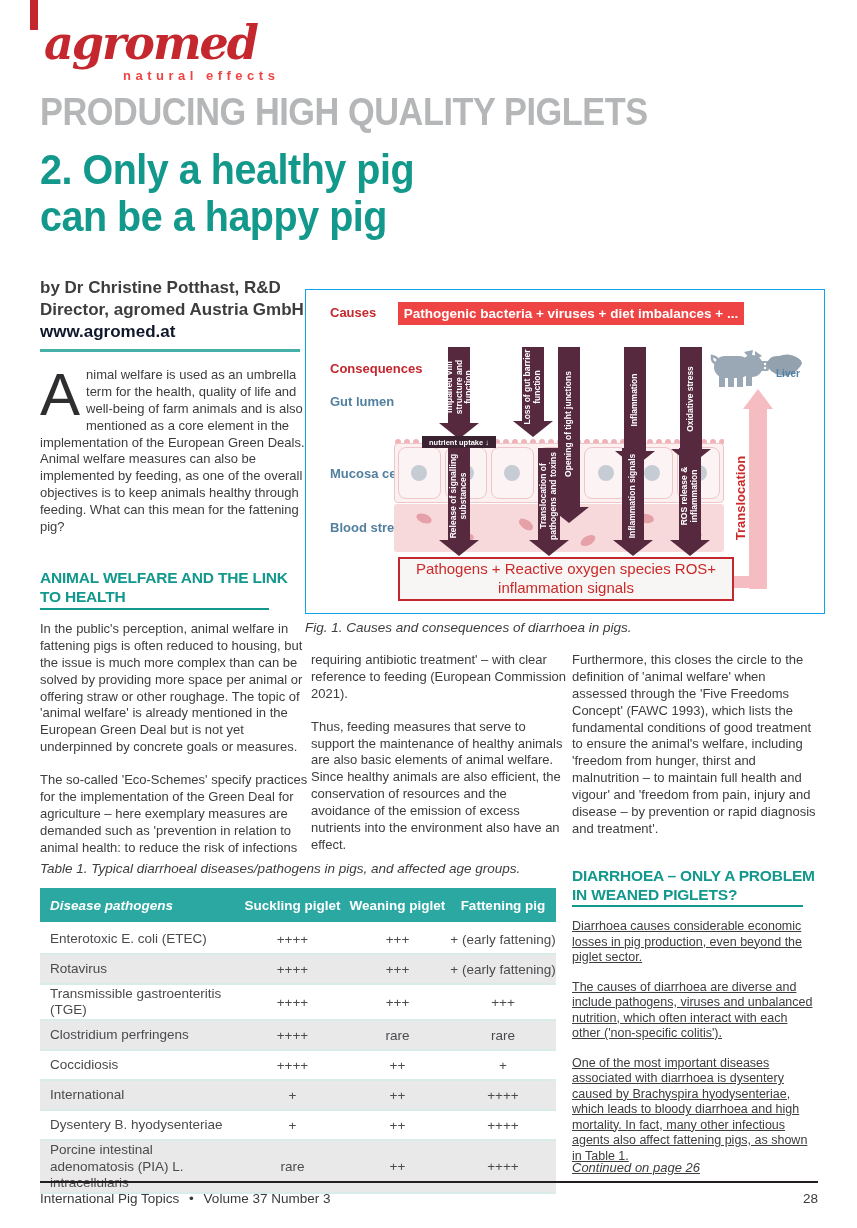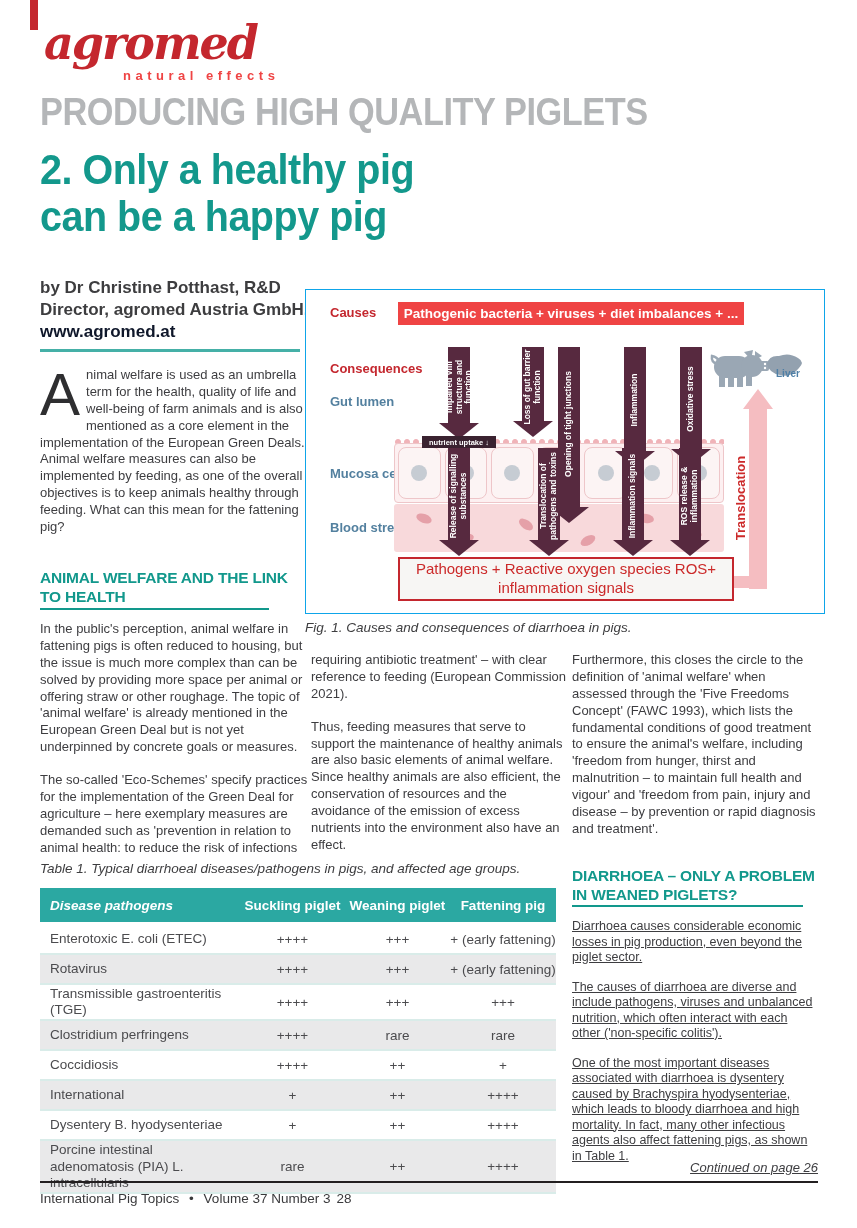--- a/index.html
+++ b/index.html
@@ -91,24 +91,24 @@
   .thead .c0{padding-left:10px;font-style:italic;} .cc{text-align:center;}
   .trow{display:grid;grid-template-columns:200px 105px 105px 106px;align-items:center;font-size:13.5px;
         color:#4b4b4e;border-bottom:2px solid #d9ece9;min-height:26px;padding:1px 0;}
   .trow .c0{padding-left:10px;line-height:1.2;}
   .trow.alt{background:#e9e9ea;}
 
   .head-right{left:572px;top:867px;width:256px;}
   .rule-right{left:572px;top:905px;width:231px;height:2px;background:#12988c;}
   .col-right-bot{left:572px;top:919px;width:246px;font-size:12.5px;line-height:1.24;text-decoration:underline;}
   .col-right-bot p{margin:0 0 14px 0;}
-  .continued{text-align:right;font-style:italic;font-size:13px;margin-top:-4px;}
+  .continued{text-align:left;font-style:italic;font-size:13px;margin-top:-4px;}
 
   .footer-rule{left:40px;top:1181px;width:778px;height:2px;background:#231f20;}
-  .footer{left:40px;top:1191px;width:778px;display:flex;justify-content:flex-start;
+  .footer{left:40px;top:1191px;width:778px;display:flex;justify-content:space-between;
           font-size:13.5px;color:#3a3a3c;}
   .footer .left span{margin-right:6px;}
 </style>
 </head>
 <body>
 
 <div class="page">
 
   <div class="abs red-mark"></div>
 

